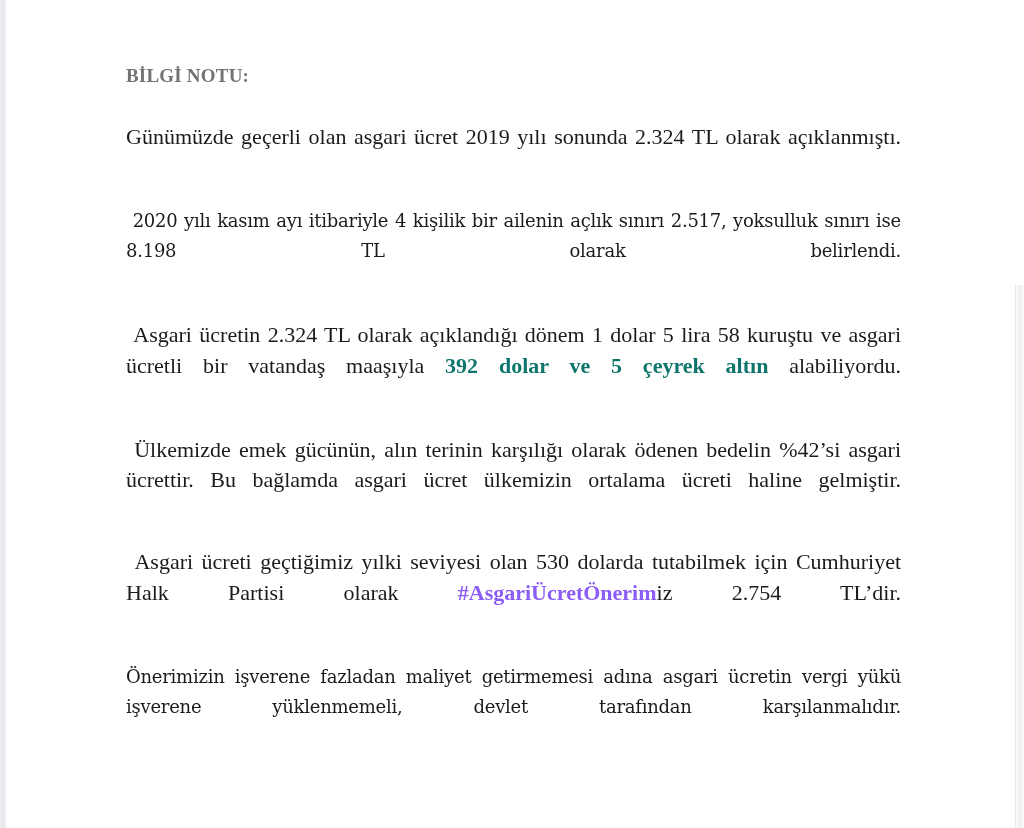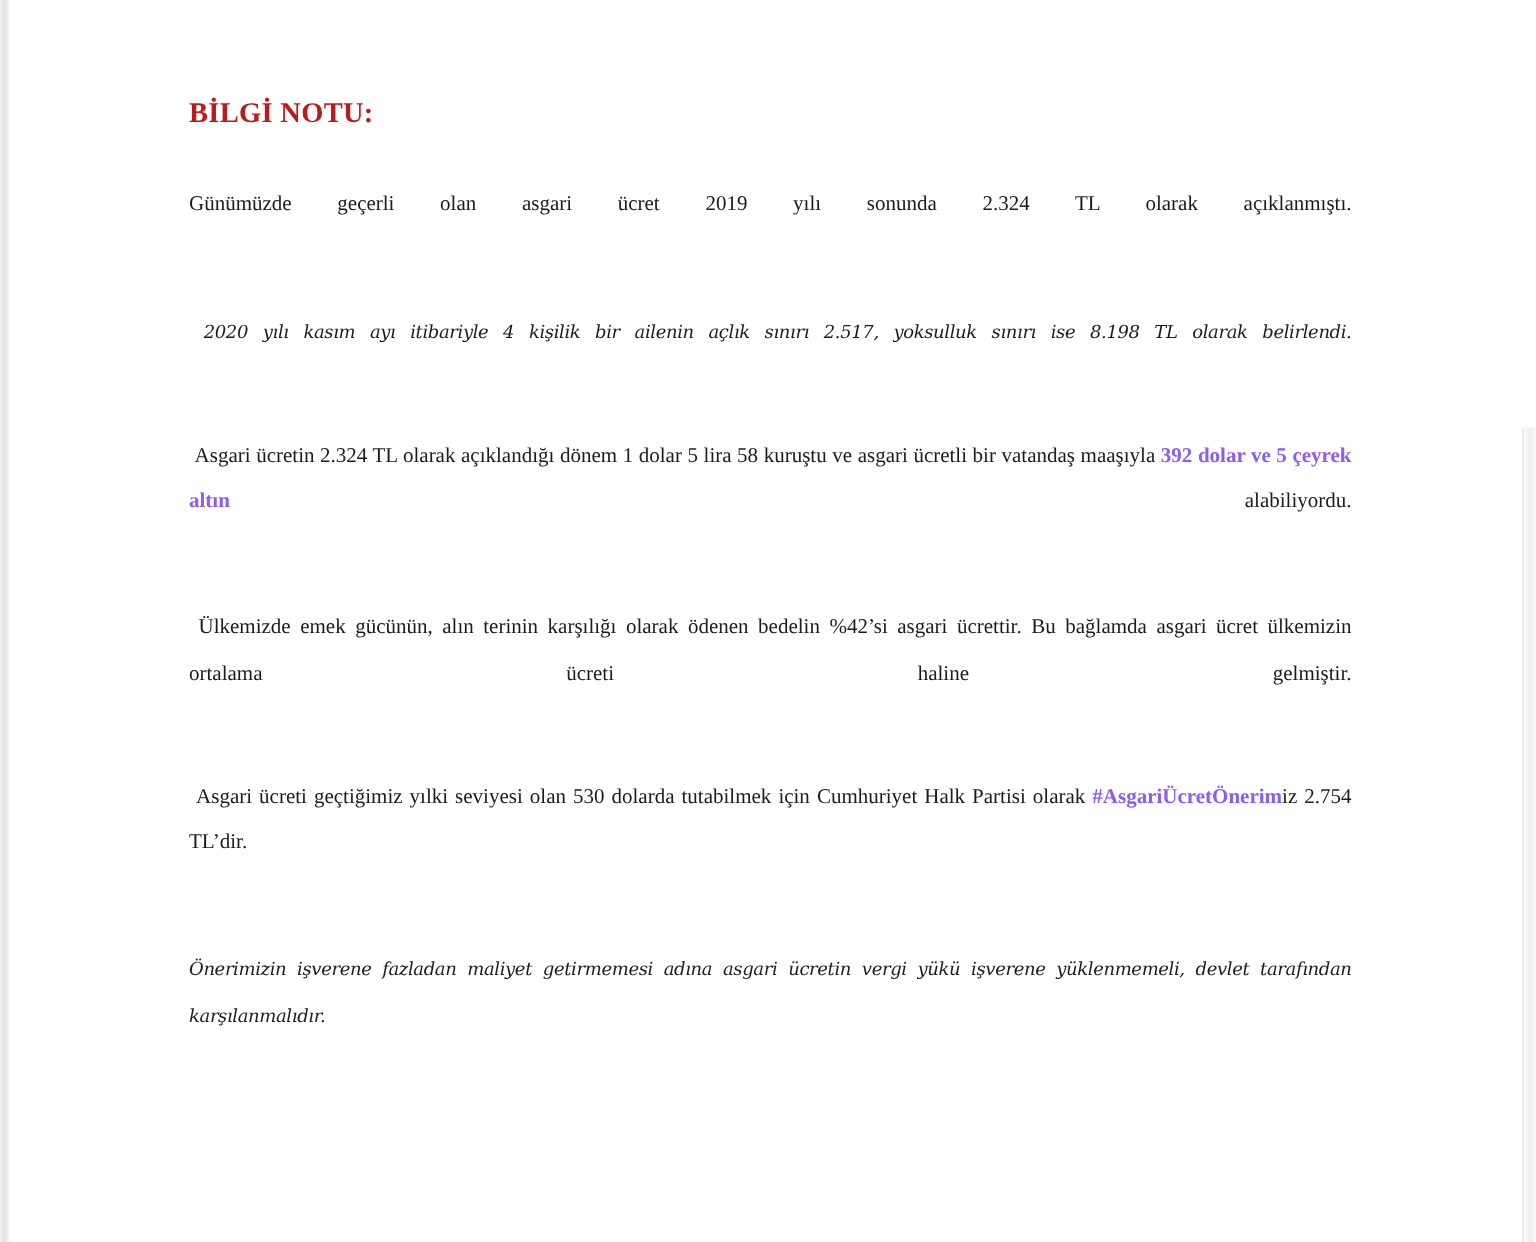--- a/index.html
+++ b/index.html
@@ -51,29 +51,29 @@
   .content {
     position: absolute;
     left: 126px;
     top: 0;
     width: 775px;
   }
 
   .doc-title {
     font-size: 19px;
     font-weight: bold;
-    color: #b91c1c;
+    color: #737373;
     letter-spacing: 0.2px;
     margin: 0;
     padding-top: 64px;
     line-height: 1.25;
   }
 
   .para {
-    font-size: 14px;
+    font-size: 22px;
     line-height: 30.5px;
     color: #1b1b1b;
     text-align: justify;
     text-justify: inter-word;
     margin: 0;
     padding: 0;
     hyphens: none;
   }
 
   
@@ -82,29 +82,28 @@
   .gap-tight  { margin-top: 21px; }
 
   
   .lead-space::before {
     content: "\00a0";
   }
 
   
   .dense {
     font-family: "DejaVu Serif", "Liberation Serif", serif;
-    font-size: 12px;
+    font-size: 18px;
     line-height: 30.5px;
     letter-spacing: -0.25px;
-    font-style: italic;
   }
 
   b.em {
     font-weight: bold;
-    color: #8b5cf6;
+    color: #0f766e;
   }
 
   .hashtag {
     font-weight: bold;
     color: #8b5cf6;
   }
 
   
   .para::after {
     content: "";

